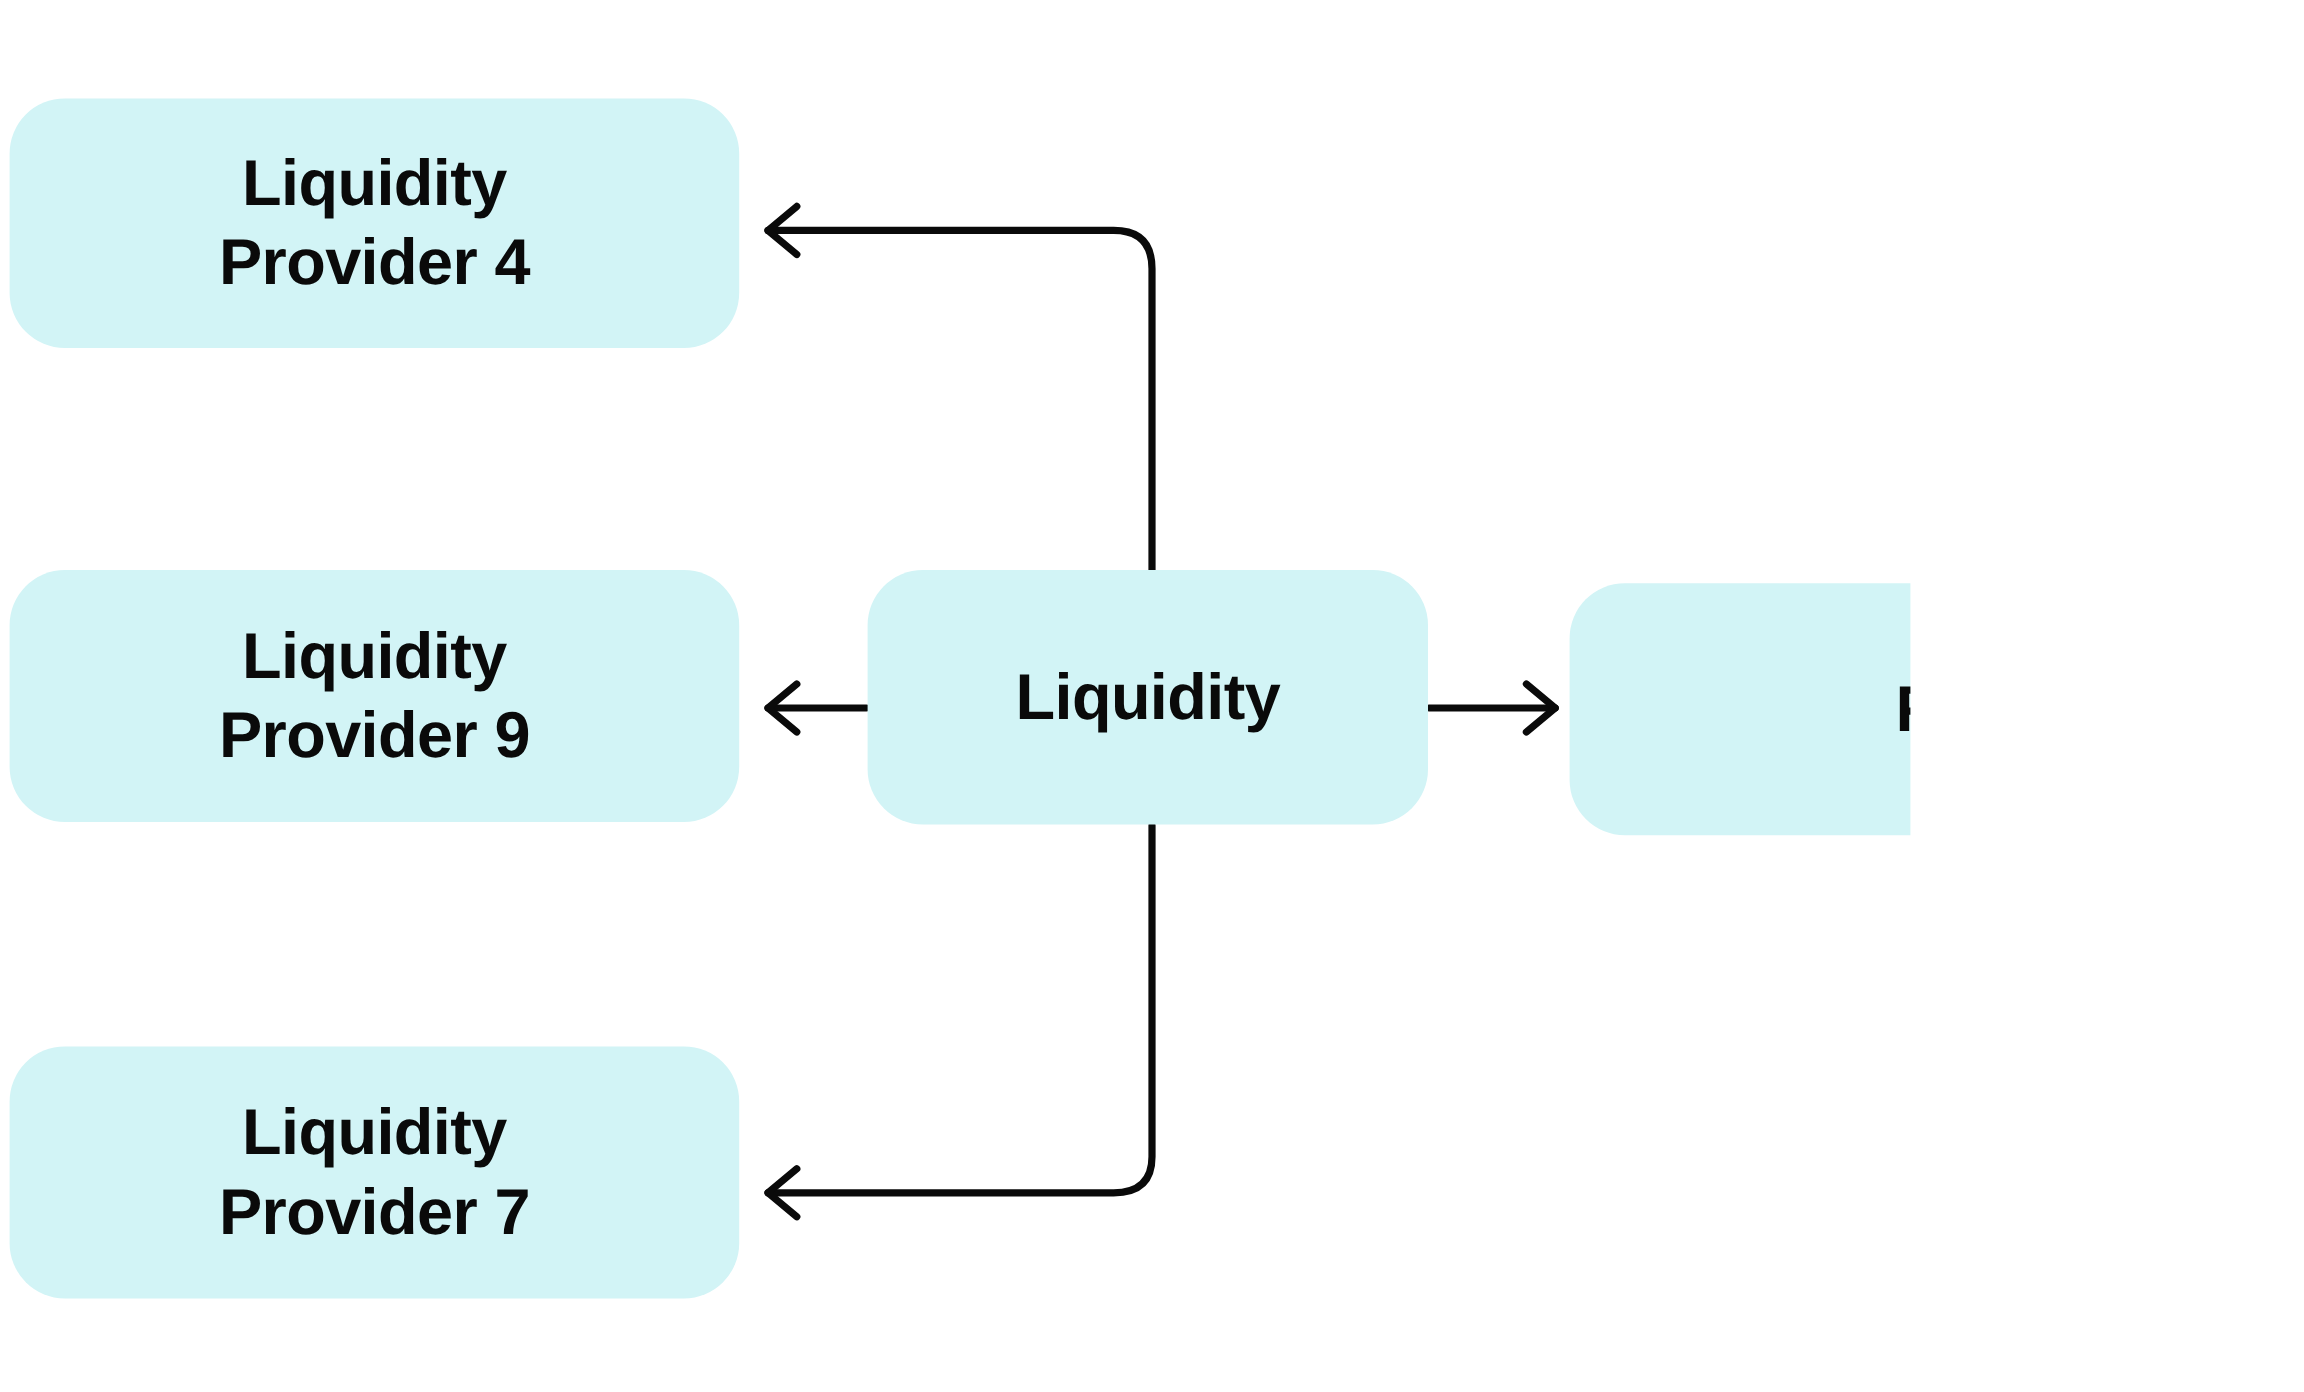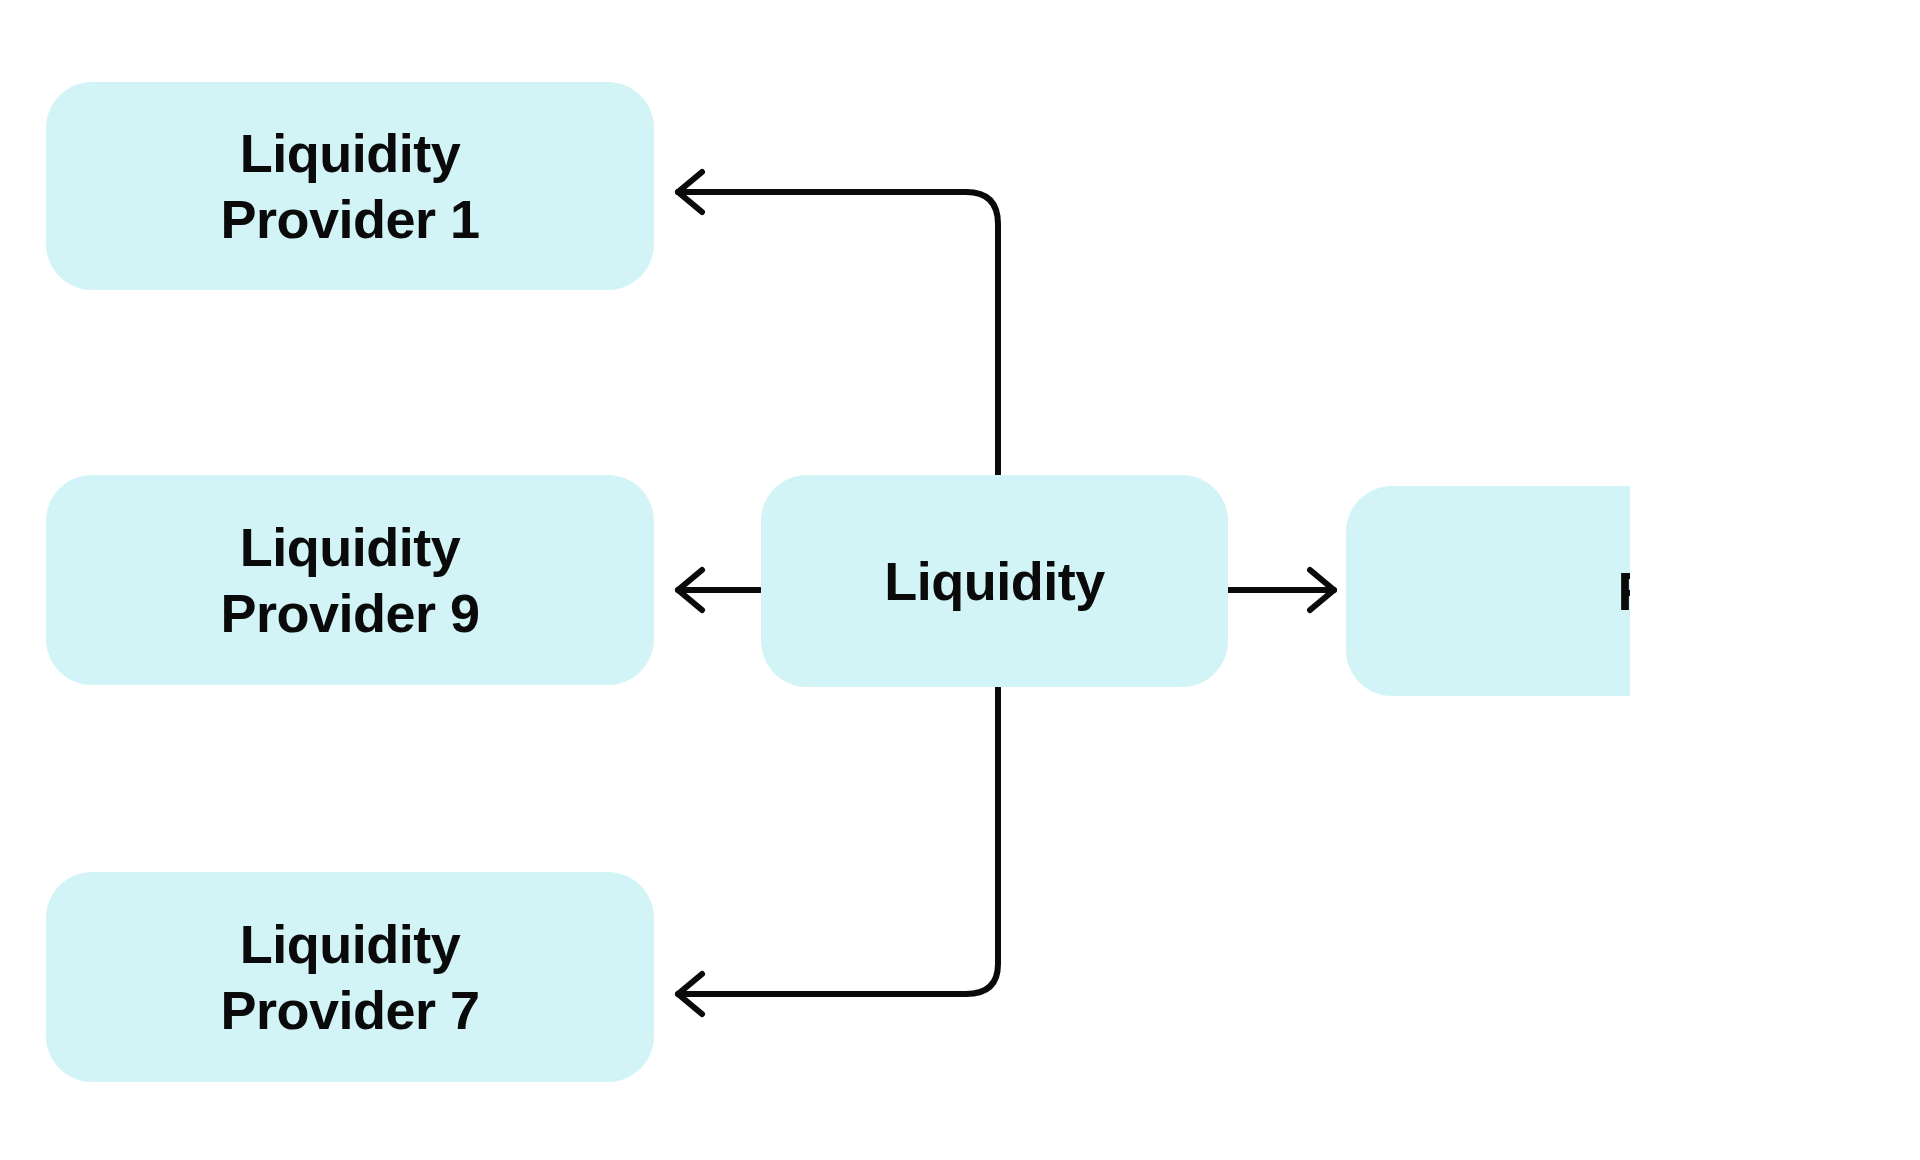--- a/index.html
+++ b/index.html
@@ -7,21 +7,20 @@
     padding: 0;
     background: #ffffff;
   }
   .canvas {
     position: relative;
     width: 1592px;
     height: 1160px;
     background: var(--bg, #ffffff);
     font-family: "Liberation Sans", sans-serif;
     overflow: hidden;
-    margin-left: 38px;
   }
   .connectors {
     position: absolute;
     left: 0;
     top: 0;
     width: 1920px;
     height: 1160px;
   }
   .connectors path {
     fill: none;
@@ -77,21 +76,21 @@
     </g>
 
     <g>
       <path d="M 1191 590 L 1296 590"></path>
       <path d="M 1272 570 L 1296 590 L 1272 610"></path>
     </g>
   </svg>
 
   <div class="node node-lp1">
     <span>Liquidity</span>
-    <span>Provider 1</span>
+    <span>Provider 4</span>
   </div>
 
   <div class="node node-lp2">
     <span>Liquidity</span>
     <span>Provider 9</span>
   </div>
 
   <div class="node node-lp3">
     <span>Liquidity</span>
     <span>Provider 7</span>

